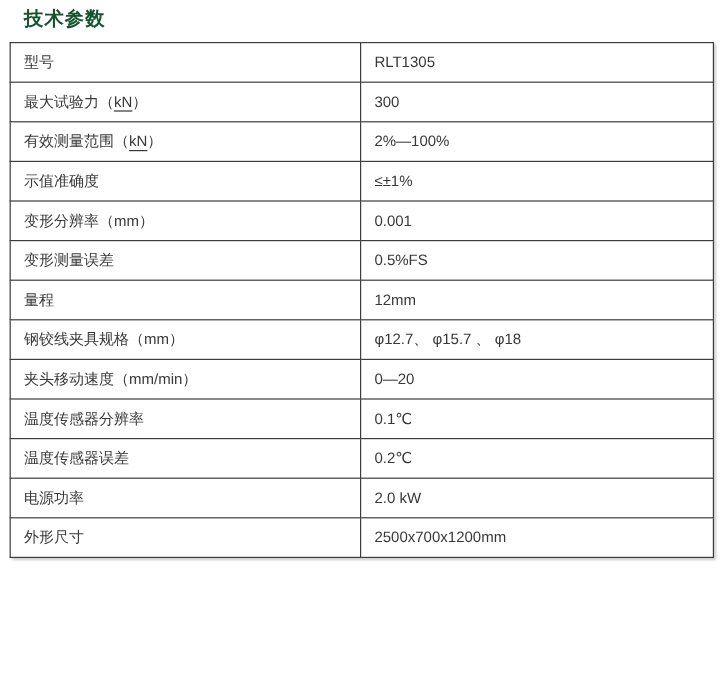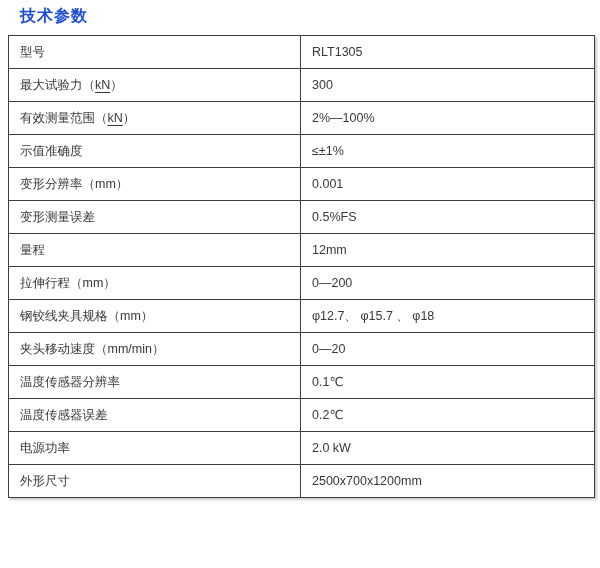--- a/index.html
+++ b/index.html
@@ -11,21 +11,21 @@
     height: 568px;
     background: #ffffff;
     font-family: "Liberation Sans", "DejaVu Sans", sans-serif;
     color: #383838;
     overflow: hidden;
   }
   .page-title {
     margin: 6px 0 0 20px;
     font-size: 16px;
     font-weight: bold;
-    color: #1d4ed8;
+    color: #14532d;
     letter-spacing: 1px;
     font-family: "Liberation Sans", "DejaVu Sans", sans-serif;
   }
   table.spec-table {
     border-collapse: collapse;
     table-layout: fixed;
     width: 580px;
     margin: 8px 0 0 8px;
     box-shadow: 2px 2px 2px rgba(160,160,160,0.55);
   }
@@ -80,24 +80,20 @@
       </tr>
       <tr>
         <td class="param-label">变形测量误差</td>
         <td class="param-value">0.5%FS</td>
       </tr>
       <tr>
         <td class="param-label">量程</td>
         <td class="param-value">12mm</td>
       </tr>
       <tr>
-        <td class="param-label">拉伸行程（mm）</td>
-        <td class="param-value">0—200</td>
-      </tr>
-      <tr>
         <td class="param-label">钢铰线夹具规格（mm）</td>
         <td class="param-value">φ12.7、 φ15.7 、 φ18</td>
       </tr>
       <tr>
         <td class="param-label">夹头移动速度（mm/min）</td>
         <td class="param-value">0—20</td>
       </tr>
       <tr>
         <td class="param-label">温度传感器分辨率</td>
         <td class="param-value">0.1℃</td>

